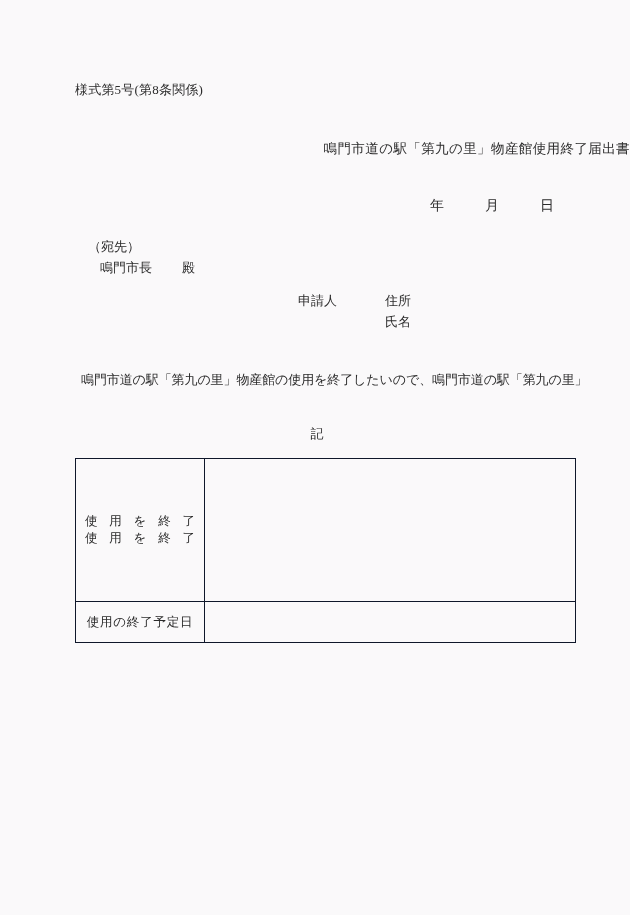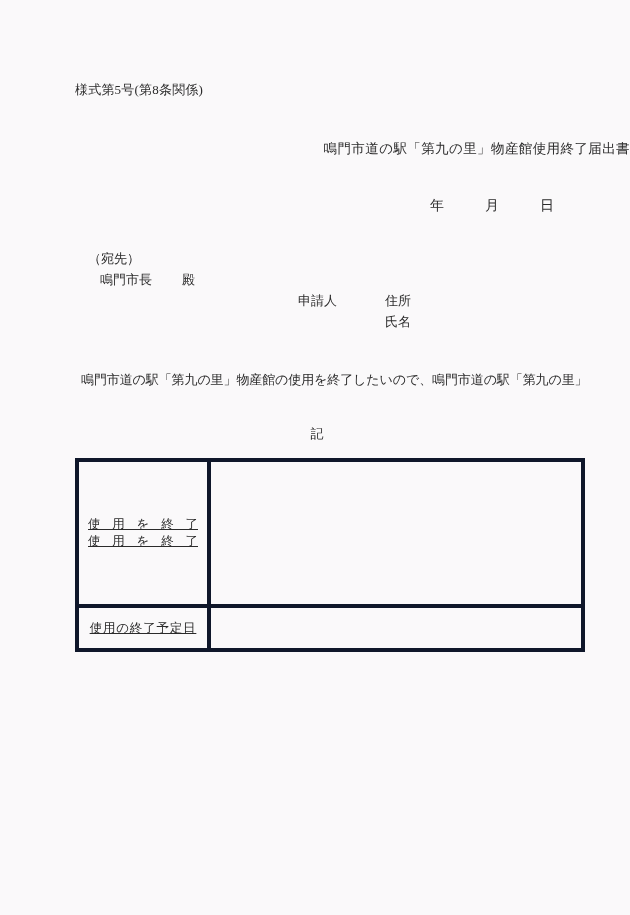--- a/index.html
+++ b/index.html
@@ -65,21 +65,21 @@
   }
   .date-line .d-gap {
     display: inline-block;
     width: 34px;
   }
 
   
   .addressee {
     position: absolute;
     left: 88px;
-    top: 248px;
+    top: 236px;
     font-size: 13px;
     line-height: 21px;
     white-space: nowrap;
   }
   .addressee .addr-label {
     display: block;
   }
   .addressee .addr-name-row {
     display: block;
     margin-left: 12px;
@@ -149,25 +149,24 @@
   
   .form-table {
     position: absolute;
     left: 75px;
     top: 458px;
     width: 480px;
     border-collapse: collapse;
     table-layout: fixed;
   }
   .form-table td {
-    border: 4px solid #0f172a;
+    border: 1px solid #0f172a;
     padding: 0;
     vertical-align: middle;
     background: transparent;
-    text-decoration: underline;
   }
   .form-table .label-cell {
     width: 110px;
     font-size: 12.5px;
     line-height: 17px;
     color: #2b2b2b;
     padding: 0 9px;
   }
   .form-table .value-cell {
     width: 370px;

